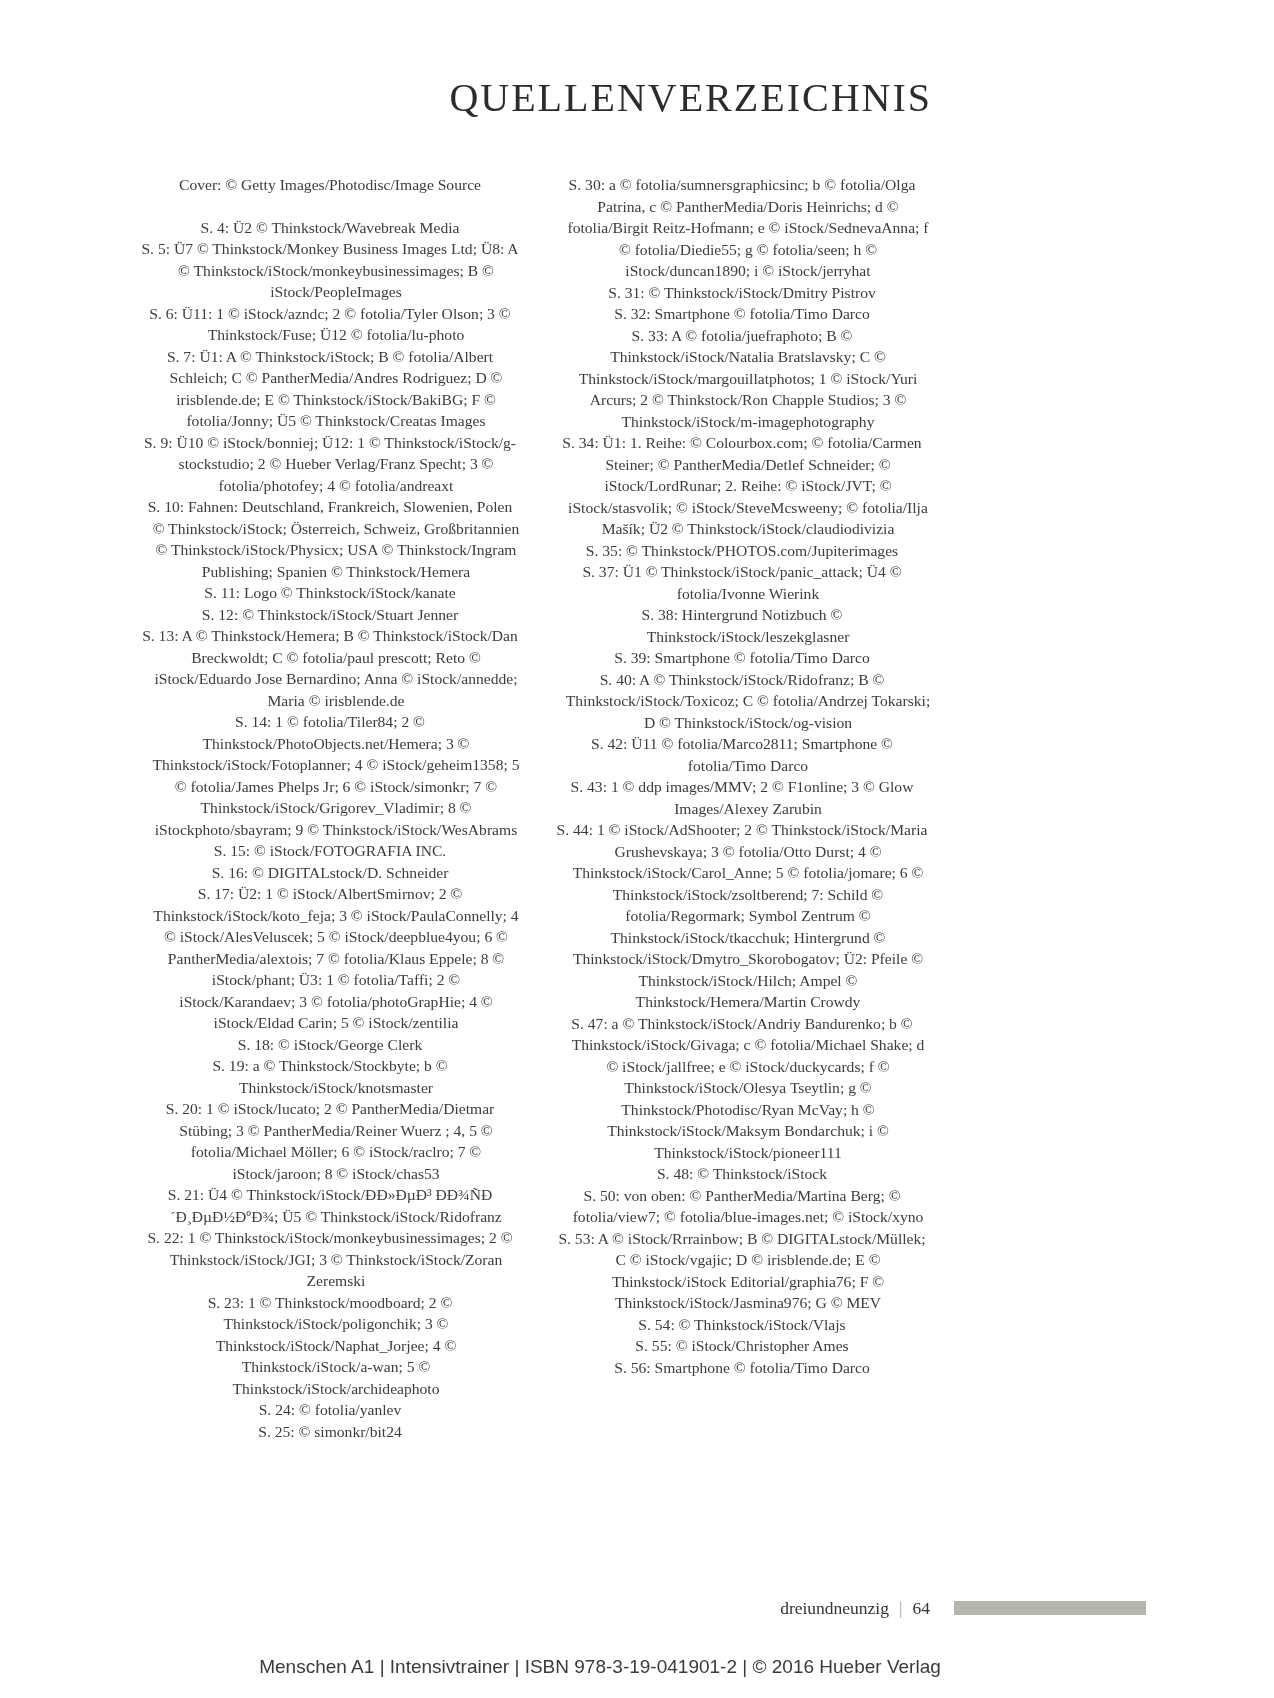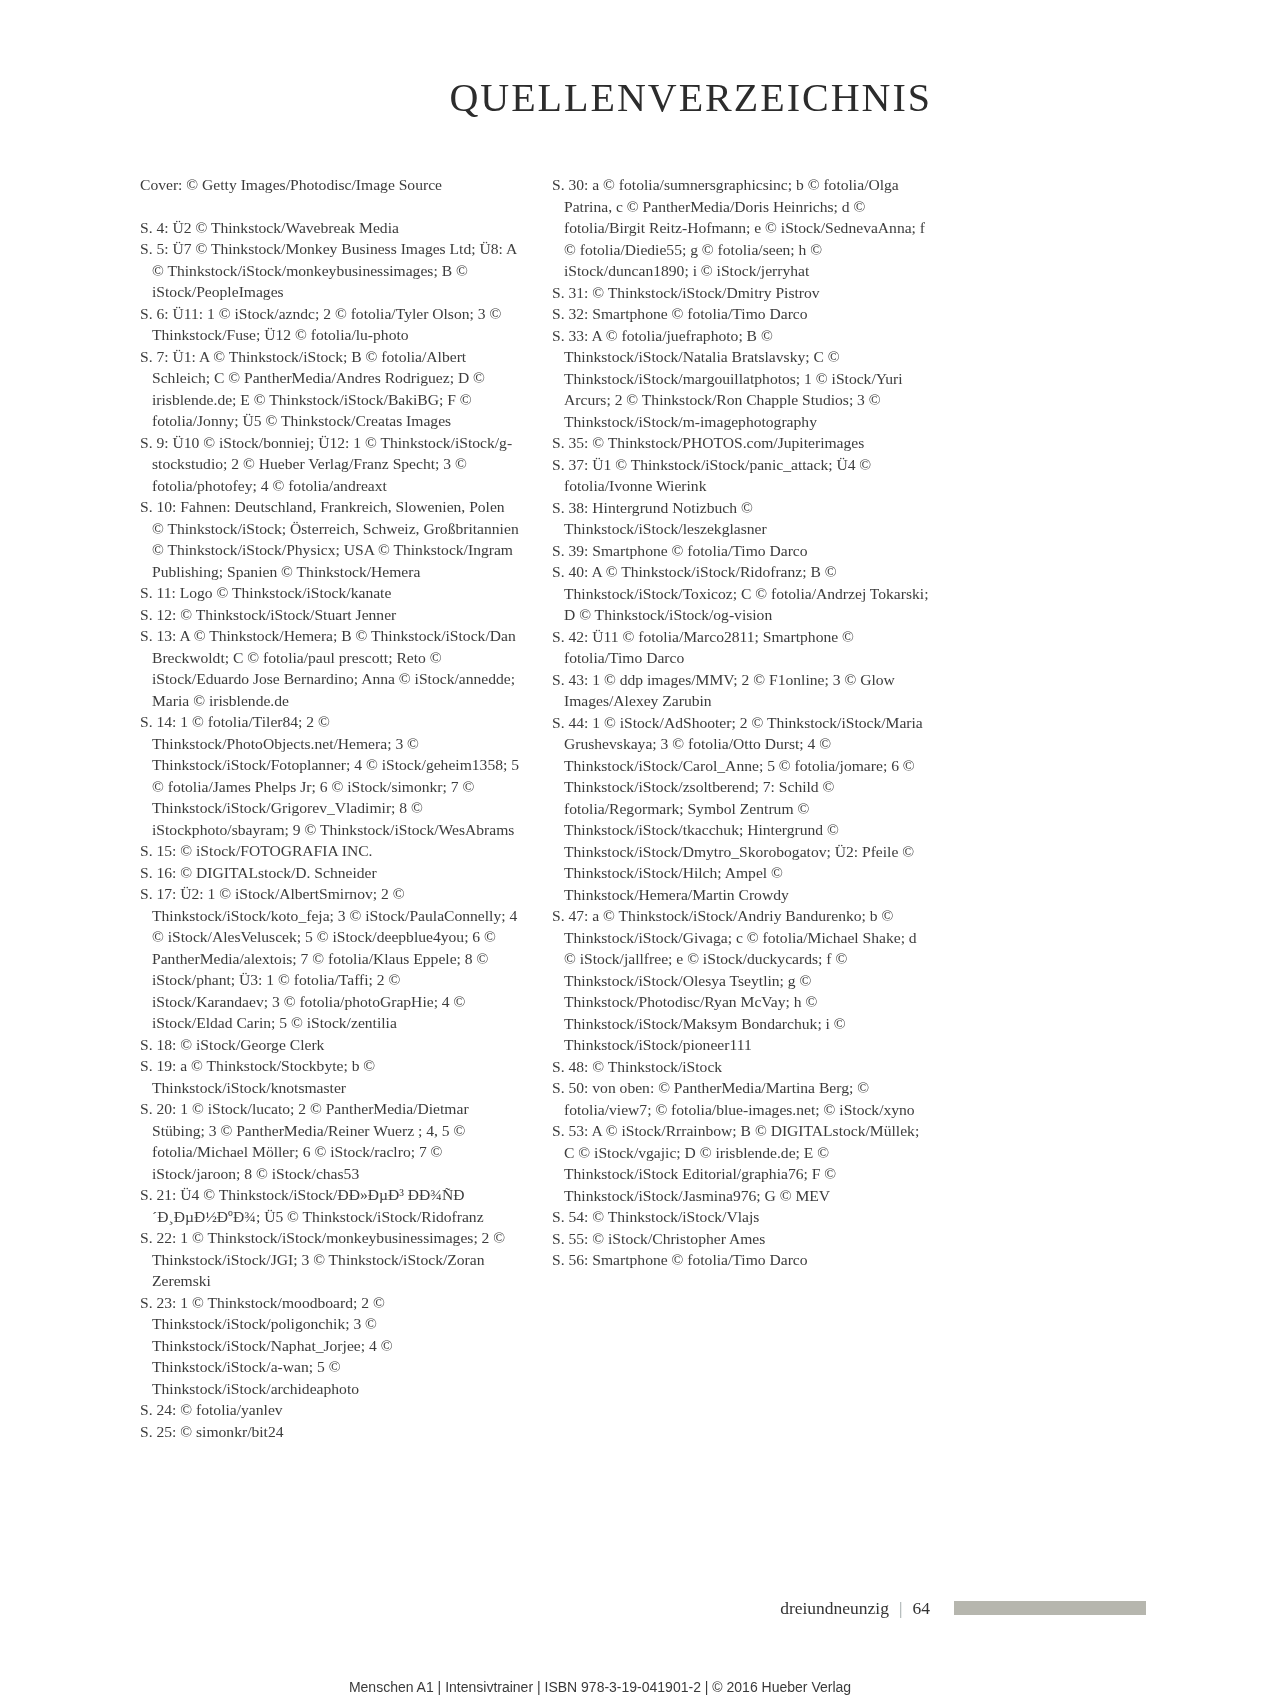--- a/index.html
+++ b/index.html
@@ -24,21 +24,21 @@
     font-weight: 400;
   }
   .columns {
     position: absolute;
     top: 174px;
     left: 140px;
     right: 214px;
     display: flex;
     gap: 32px;
   }
-  .col { flex: 1 1 0; min-width: 0; }
+  .col { flex: 1 1 0; min-width: 0; text-align: center; }
   .entry {
     font-size: 15.6px;
     line-height: 21.5px;
     padding-left: 12px;
     text-indent: -12px;
     color: #3c3c3c;
   }
   [data-name="credits-left-column"] .entry:first-child { margin-bottom: 21px; }
   .pagenum-text {
     position: absolute;
@@ -61,23 +61,22 @@
     height: 14px;
     background: #b6b6ae;
   }
   .imprint {
     position: absolute;
     top: 1656px;
     left: 140px;
     width: 920px;
     text-align: center;
     font-family: "Liberation Sans", "DejaVu Sans", sans-serif;
-    font-size: 14px;
+    font-size: 19px;
     color: #3a3a3a;
-    margin-top: 23px;
   }
 </style>
 </head>
 <body>
 
 <div class="page" data-name="document-page">
 
   <div class="title" data-name="page-title">QUELLENVERZEICHNIS</div>
 
   <div class="columns" data-name="credits-columns">
@@ -103,20 +102,21 @@
         <div class="entry" data-name="credit-entry">S. 22: 1 © Thinkstock/iStock/monkeybusinessimages; 2 © Thinkstock/iStock/JGI; 3 © Thinkstock/iStock/Zoran Zeremski</div>
         <div class="entry" data-name="credit-entry">S. 23: 1 © Thinkstock/moodboard; 2 © Thinkstock/iStock/poligonchik; 3 © Thinkstock/iStock/Naphat_Jorjee; 4 © Thinkstock/iStock/a-wan; 5 © Thinkstock/iStock/archideaphoto</div>
         <div class="entry" data-name="credit-entry">S. 24: © fotolia/yanlev</div>
         <div class="entry" data-name="credit-entry">S. 25: © simonkr/bit24</div>
       </div>
     <div class="col" data-name="credits-right-column">
         <div class="entry" data-name="credit-entry">S. 30: a © fotolia/sumnersgraphicsinc; b © fotolia/Olga Patrina, c © PantherMedia/Doris Heinrichs; d © fotolia/Birgit Reitz-Hofmann; e © iStock/SednevaAnna; f © fotolia/Diedie55; g © fotolia/seen; h © iStock/duncan1890; i © iStock/jerryhat</div>
         <div class="entry" data-name="credit-entry">S. 31: © Thinkstock/iStock/Dmitry Pistrov</div>
         <div class="entry" data-name="credit-entry">S. 32: Smartphone © fotolia/Timo Darco</div>
         <div class="entry" data-name="credit-entry">S. 33: A © fotolia/juefraphoto; B © Thinkstock/iStock/Natalia Bratslavsky; C © Thinkstock/iStock/margouillatphotos; 1 © iStock/Yuri Arcurs; 2 © Thinkstock/Ron Chapple Studios; 3 © Thinkstock/iStock/m-imagephotography</div>
+        <div class="entry" data-name="credit-entry">S. 34: Ü1: 1. Reihe: © Colourbox.com; © fotolia/Carmen Steiner; © PantherMedia/Detlef Schneider; © iStock/LordRunar; 2. Reihe: © iStock/JVT; © iStock/stasvolik; © iStock/SteveMcsweeny; © fotolia/Ilja Mašík; Ü2 © Thinkstock/iStock/claudiodivizia</div>
         <div class="entry" data-name="credit-entry">S. 35: © Thinkstock/PHOTOS.com/Jupiterimages</div>
         <div class="entry" data-name="credit-entry">S. 37: Ü1 © Thinkstock/iStock/panic_attack; Ü4 © fotolia/Ivonne Wierink</div>
         <div class="entry" data-name="credit-entry">S. 38: Hintergrund Notizbuch © Thinkstock/iStock/leszekglasner</div>
         <div class="entry" data-name="credit-entry">S. 39: Smartphone © fotolia/Timo Darco</div>
         <div class="entry" data-name="credit-entry">S. 40: A © Thinkstock/iStock/Ridofranz; B © Thinkstock/iStock/Toxicoz; C © fotolia/Andrzej Tokarski; D © Thinkstock/iStock/og-vision</div>
         <div class="entry" data-name="credit-entry">S. 42: Ü11 © fotolia/Marco2811; Smartphone © fotolia/Timo Darco</div>
         <div class="entry" data-name="credit-entry">S. 43: 1 © ddp images/MMV; 2 © F1online; 3 © Glow Images/Alexey Zarubin</div>
         <div class="entry" data-name="credit-entry">S. 44: 1 © iStock/AdShooter; 2 © Thinkstock/iStock/Maria Grushevskaya; 3 © fotolia/Otto Durst; 4 © Thinkstock/iStock/Carol_Anne; 5 © fotolia/jomare; 6 © Thinkstock/iStock/zsoltberend; 7: Schild © fotolia/Regormark; Symbol Zentrum © Thinkstock/iStock/tkacchuk; Hintergrund © Thinkstock/iStock/Dmytro_Skorobogatov; Ü2: Pfeile © Thinkstock/iStock/Hilch; Ampel © Thinkstock/Hemera/Martin Crowdy</div>
         <div class="entry" data-name="credit-entry">S. 47: a © Thinkstock/iStock/Andriy Bandurenko; b © Thinkstock/iStock/Givaga; c © fotolia/Michael Shake; d © iStock/jallfree; e © iStock/duckycards; f © Thinkstock/iStock/Olesya Tseytlin; g © Thinkstock/Photodisc/Ryan McVay; h © Thinkstock/iStock/Maksym Bondarchuk; i © Thinkstock/iStock/pioneer111</div>
         <div class="entry" data-name="credit-entry">S. 48: © Thinkstock/iStock</div>

